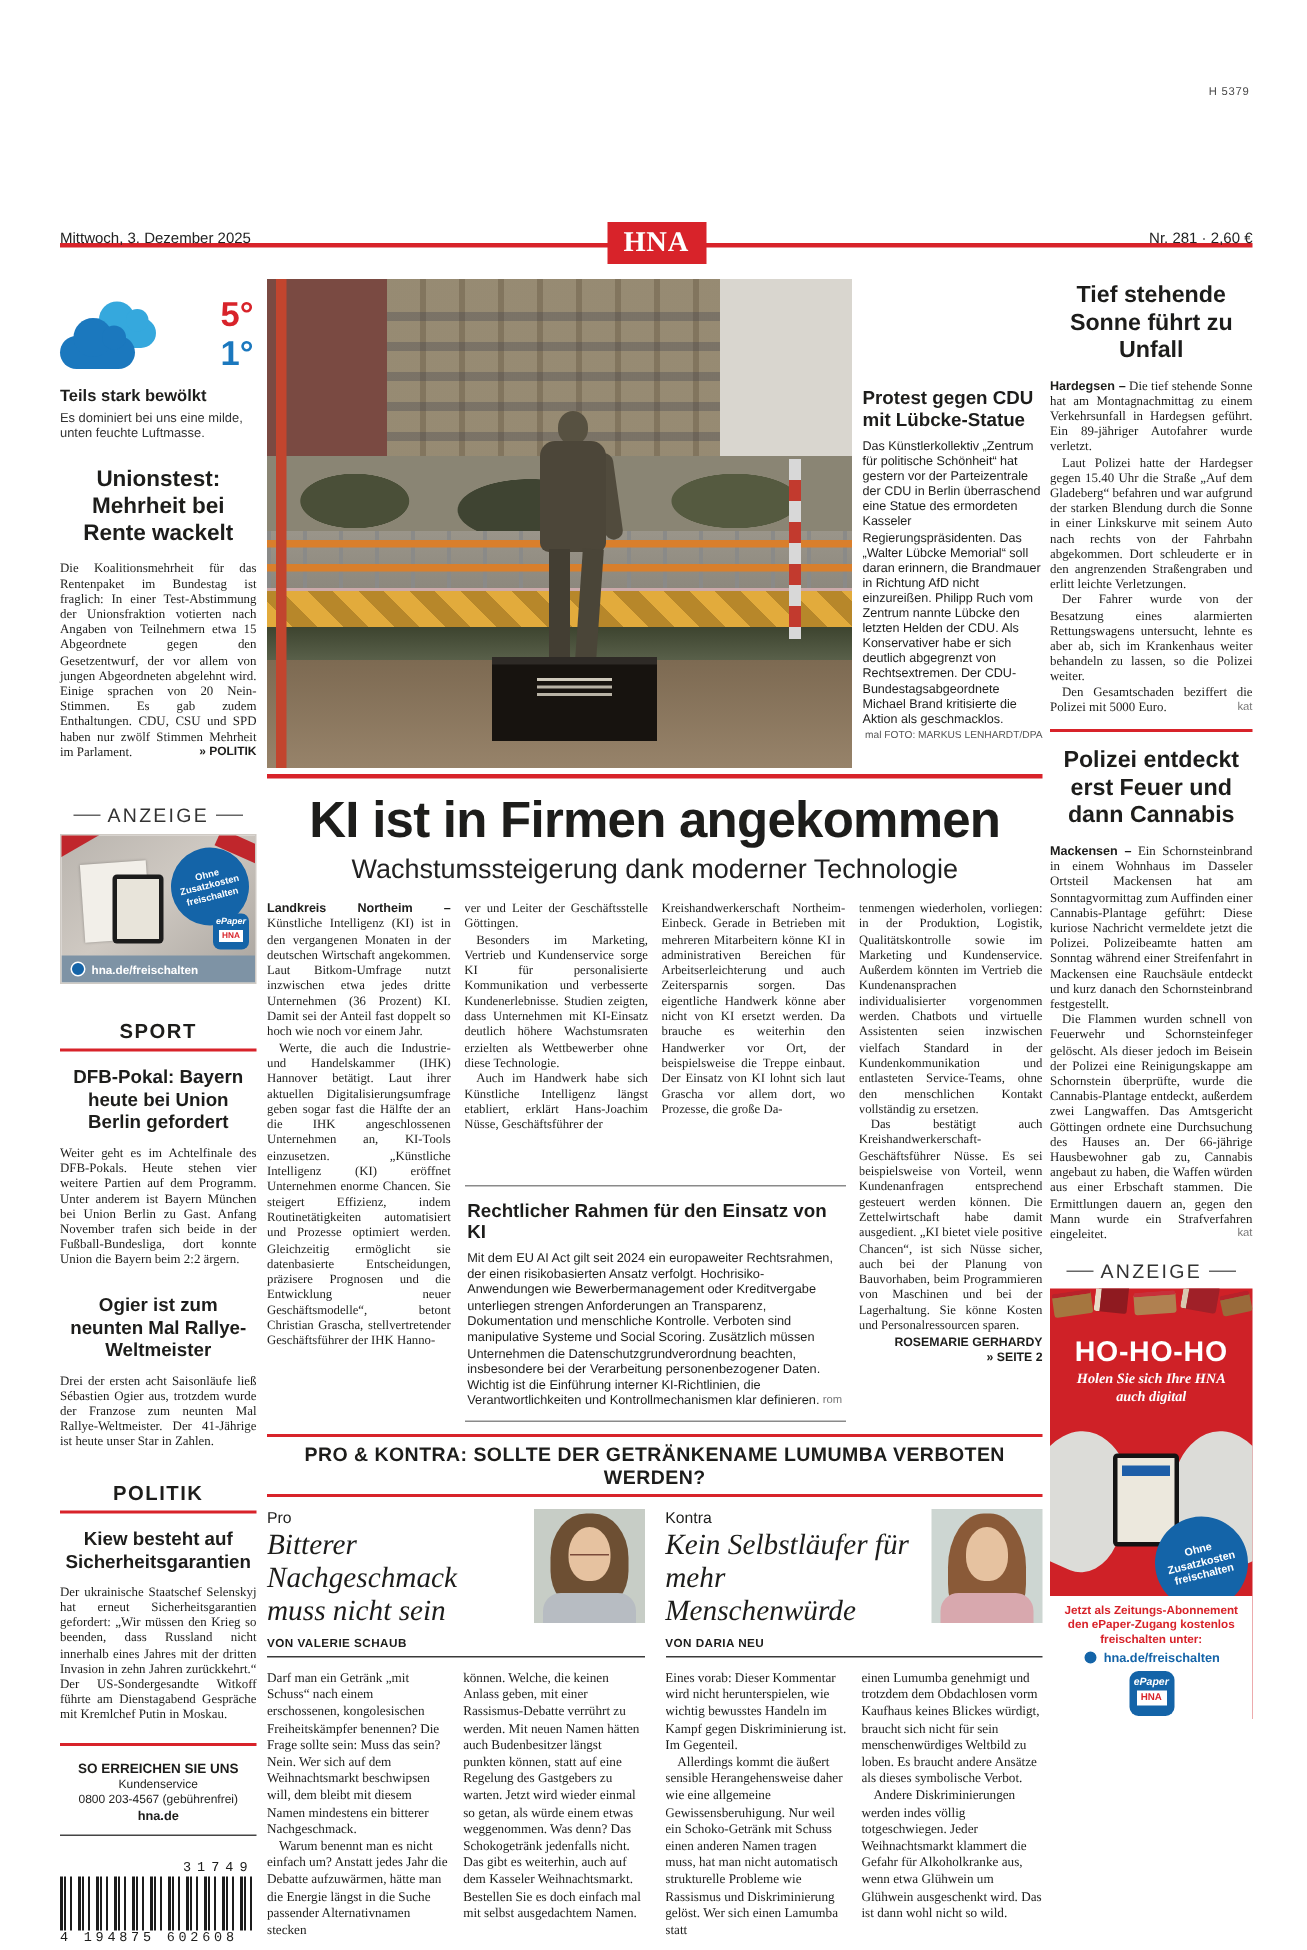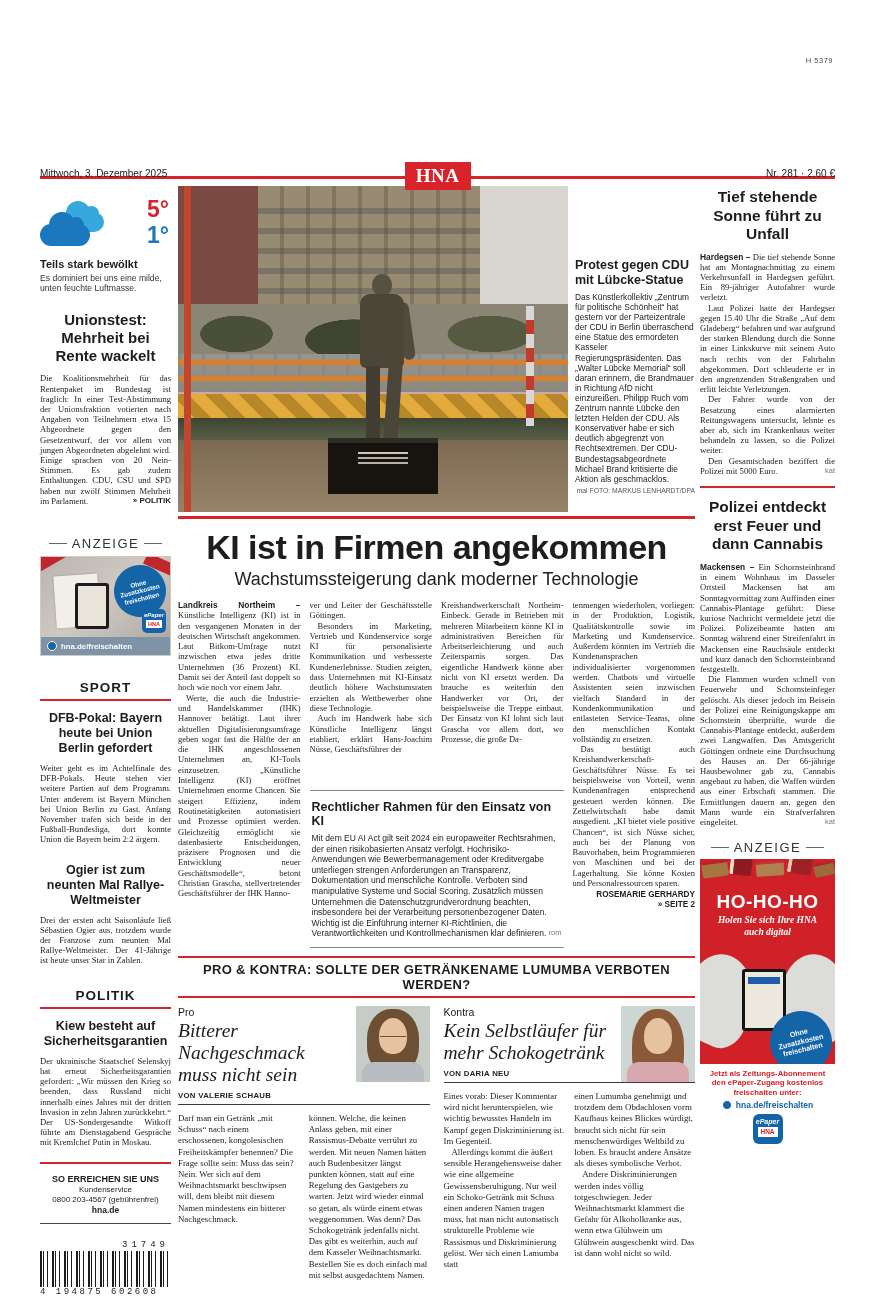--- a/index.html
+++ b/index.html
@@ -5,21 +5,21 @@
   * { margin:0; padding:0; box-sizing:border-box; }
   html,body { background:#fff; }
   body { font-family:"Liberation Serif", serif; color:#1d1d1b; }
   #page { position:relative; width:871px; height:1300px; background:#fff; overflow:hidden; }
 
   
   .hcode { position:absolute; top:56px; right:38px; font-family:"Liberation Sans",sans-serif; font-size:7.5px; color:#4a4a4a; letter-spacing:.5px; }
   .masthead { position:absolute; top:66px; left:40px; width:795px; text-align:center;
     font-family:"Liberation Serif",serif; font-weight:bold; font-size:56px; letter-spacing:-1.5px;
     color:#1e5ea8; white-space:nowrap; }
-  .dateline { position:absolute; top:162px; left:40px; width:795px; height:30px; }
+  .dateline { position:absolute; top:148px; left:40px; width:795px; height:30px; }
   .dateline .rule { position:absolute; top:14px; left:0; right:0; height:2.5px; background:#d8232a; }
   .dateline .date { position:absolute; top:6px; left:0; font-family:"Liberation Sans",sans-serif; font-size:10px; color:#222; }
   .dateline .issue { position:absolute; top:6px; right:0; font-family:"Liberation Sans",sans-serif; font-size:10px; color:#222; }
   .hna-box { position:absolute; top:0; left:50%; transform:translateX(-50%); width:66px; height:28px; background:#d8232a;
     color:#fff; font-family:"Liberation Serif",serif; font-weight:bold; font-size:19px; text-align:center; line-height:27px; letter-spacing:.5px; z-index:2; }
 
   
   .rail-body { font-size:8.6px; line-height:10.2px; text-align:justify; hyphens:auto; }
   .rail-head { font-family:"Liberation Sans",sans-serif; font-weight:bold; font-size:15px; line-height:18px; text-align:center; }
   .sec-head { font-family:"Liberation Sans",sans-serif; font-weight:bold; font-size:13.5px; letter-spacing:1px; text-align:center; border-bottom:2.5px solid #d8232a; padding-bottom:4px; }
@@ -362,31 +362,32 @@
             <div class="avatar av1">
               <div class="hair"></div>
                 <div class="face"></div>
                 <div class="glasses"></div>
                 <div class="shoulders"></div>
             </div>
           </div>
           <div class="oped-cols">
             <div class="oped-col">
               <p>Darf man ein Getränk „mit Schuss“ nach einem erschossenen, kongolesischen Freiheitskämpfer benennen? Die Frage sollte sein: Muss das sein? Nein. Wer sich auf dem Weihnachtsmarkt beschwipsen will, dem bleibt mit diesem Namen mindestens ein bitterer Nachgeschmack.</p>
+              <p class="ind">Warum benennt man es nicht einfach um? Anstatt jedes Jahr die Debatte aufzuwärmen, hätte man die Energie längst in die Suche passender Alternativnamen stecken</p>
             </div>
             <div class="oped-col">
               <p>können. Welche, die keinen Anlass geben, mit einer Rassismus-Debatte verrührt zu werden. Mit neuen Namen hätten auch Budenbesitzer längst punkten können, statt auf eine Regelung des Gastgebers zu warten. Jetzt wird wieder einmal so getan, als würde einem etwas weggenommen. Was denn? Das Schokogetränk jedenfalls nicht. Das gibt es weiterhin, auch auf dem Kasseler Weihnachtsmarkt. Bestellen Sie es doch einfach mal mit selbst ausgedachtem Namen.</p>
             </div>
           </div>
         </div>
         <div class="oped">
           <div class="oped-head">
             <div class="oped-meta">
               <div class="oped-label">Kontra</div>
-              <div class="oped-title">Kein Selbstläufer für mehr Schokogetränk</div>
+              <div class="oped-title">Kein Selbstläufer für mehr Menschenwürde</div>
               <div class="oped-author">VON DARIA NEU</div>
             </div>
             <div class="avatar av2">
               <div class="hair"></div>
                 <div class="face"></div>
                 <div class="shoulders"></div>
             </div>
           </div>
           <div class="oped-cols">
             <div class="oped-col">

